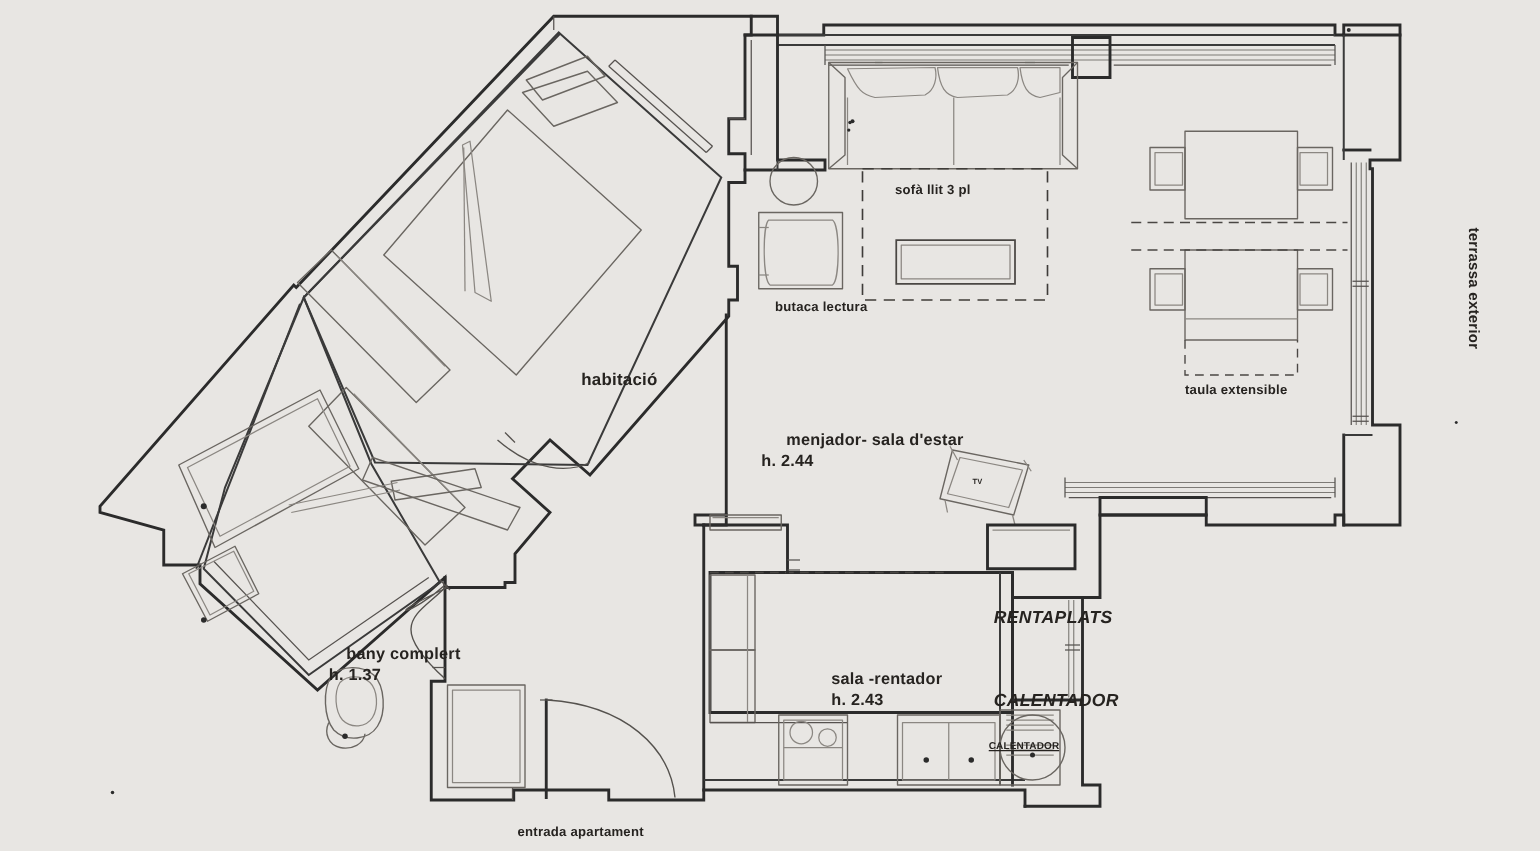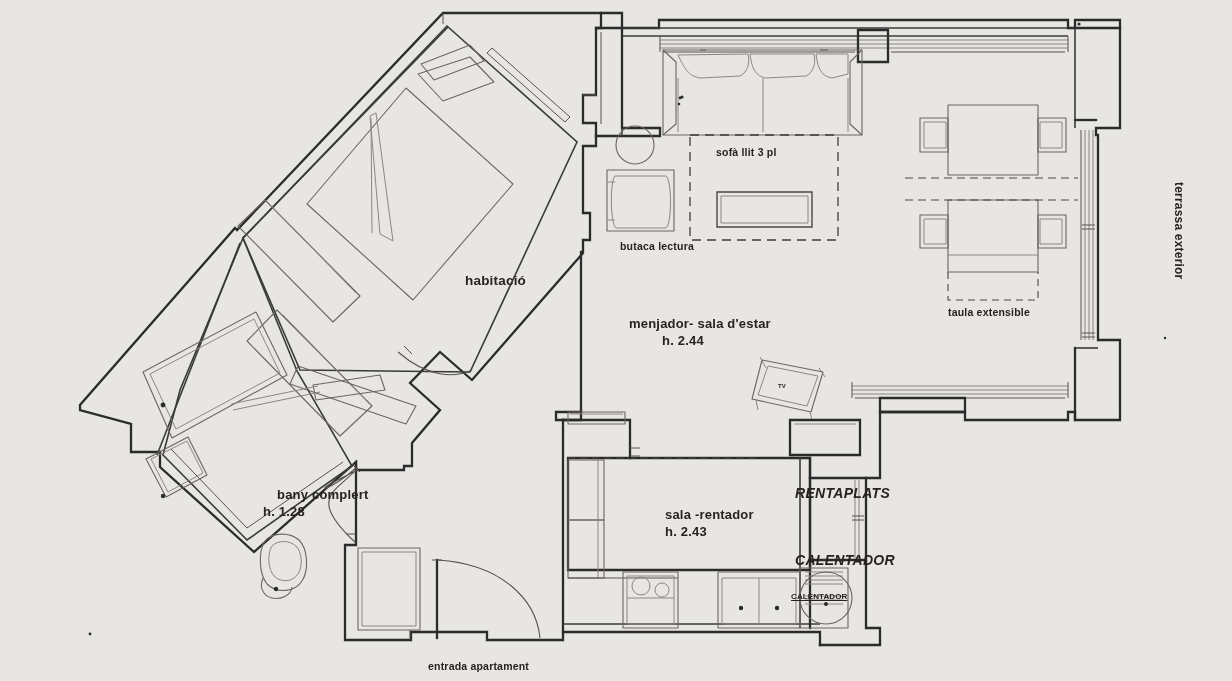--- a/index.html
+++ b/index.html
@@ -101,23 +101,25 @@
     position: absolute;
     color: #262320;
     font-family: "Liberation Sans", sans-serif;
     font-weight: bold;
     white-space: pre;
     letter-spacing: 0.2px;
     line-height: 1.28;
   }
   .lbl-room {
     font-size: 13.5px;
+    margin-top: 23px;
   }
   .lbl-room-2 {
     font-size: 13px;
+    margin-top: 28px;
   }
   .lbl-small {
     font-size: 10.5px;
   }
   .lbl-tiny {
     font-size: 8px;
     letter-spacing: 0.1px;
     text-decoration: underline;
   }
   .lbl-caps {
@@ -416,39 +418,39 @@
       <circle class="dot" cx="1165" cy="338" r="1.2"></circle>
       <path class="wall-thin" d="M 443 13 L 443 24"></path>
       <path class="wall-thin" d="M 596 95 L 583 95"></path>
     </g>
 
   </svg>
 
   <div class="lbl lbl-room" style="left:465px; top:272px;">habitació</div>
 
   <div class="lbl lbl-room-2" style="left:629px; top:316px;">menjador- sala d'estar</div>
-  <div class="lbl lbl-room-2" style="left:662px; top:333px;">h. 2.44</div>
+  <div class="lbl lbl-room-2" style="left:609px; top:333px;">h. 2.44</div>
 
   <div class="lbl lbl-room-2" style="left:665px; top:507px;">sala -rentador</div>
   <div class="lbl lbl-room-2" style="left:665px; top:524px;">h. 2.43</div>
 
   <div class="lbl lbl-room-2" style="left:277px; top:487px;">bany complert</div>
-  <div class="lbl lbl-room-2" style="left:263px; top:504px;">h. 1.28</div>
+  <div class="lbl lbl-room-2" style="left:263px; top:504px;">h. 1.37</div>
 
   <div class="lbl lbl-vert" style="left:1186px; top:182px;">terrassa exterior</div>
 
   <div class="lbl lbl-small" style="left:716px; top:146px;">sofà llit 3 pl</div>
 
   <div class="lbl lbl-small" style="left:604px; top:240px;padding-left:16px;">butaca lectura</div>
 
   <div class="lbl lbl-small" style="left:948px; top:306px;text-align:right;">taula extensible</div>
 
   <div class="lbl lbl-tv" style="left:778px; top:383px;">TV</div>
 
   <div class="lbl lbl-caps" style="left:795px; top:485px;">RENTAPLATS</div>
 
   <div class="lbl lbl-caps" style="left:795px; top:552px;">CALENTADOR</div>
 
   <div class="lbl lbl-tiny" style="left:791px; top:592px;">CALENTADOR</div>
 
-  <div class="lbl lbl-small" style="left:428px; top:660px;">entrada apartament</div>
+  <div class="lbl lbl-small" style="left:414px; top:660px;">entrada apartament</div>
 
 </div>
 
 </body></html>

